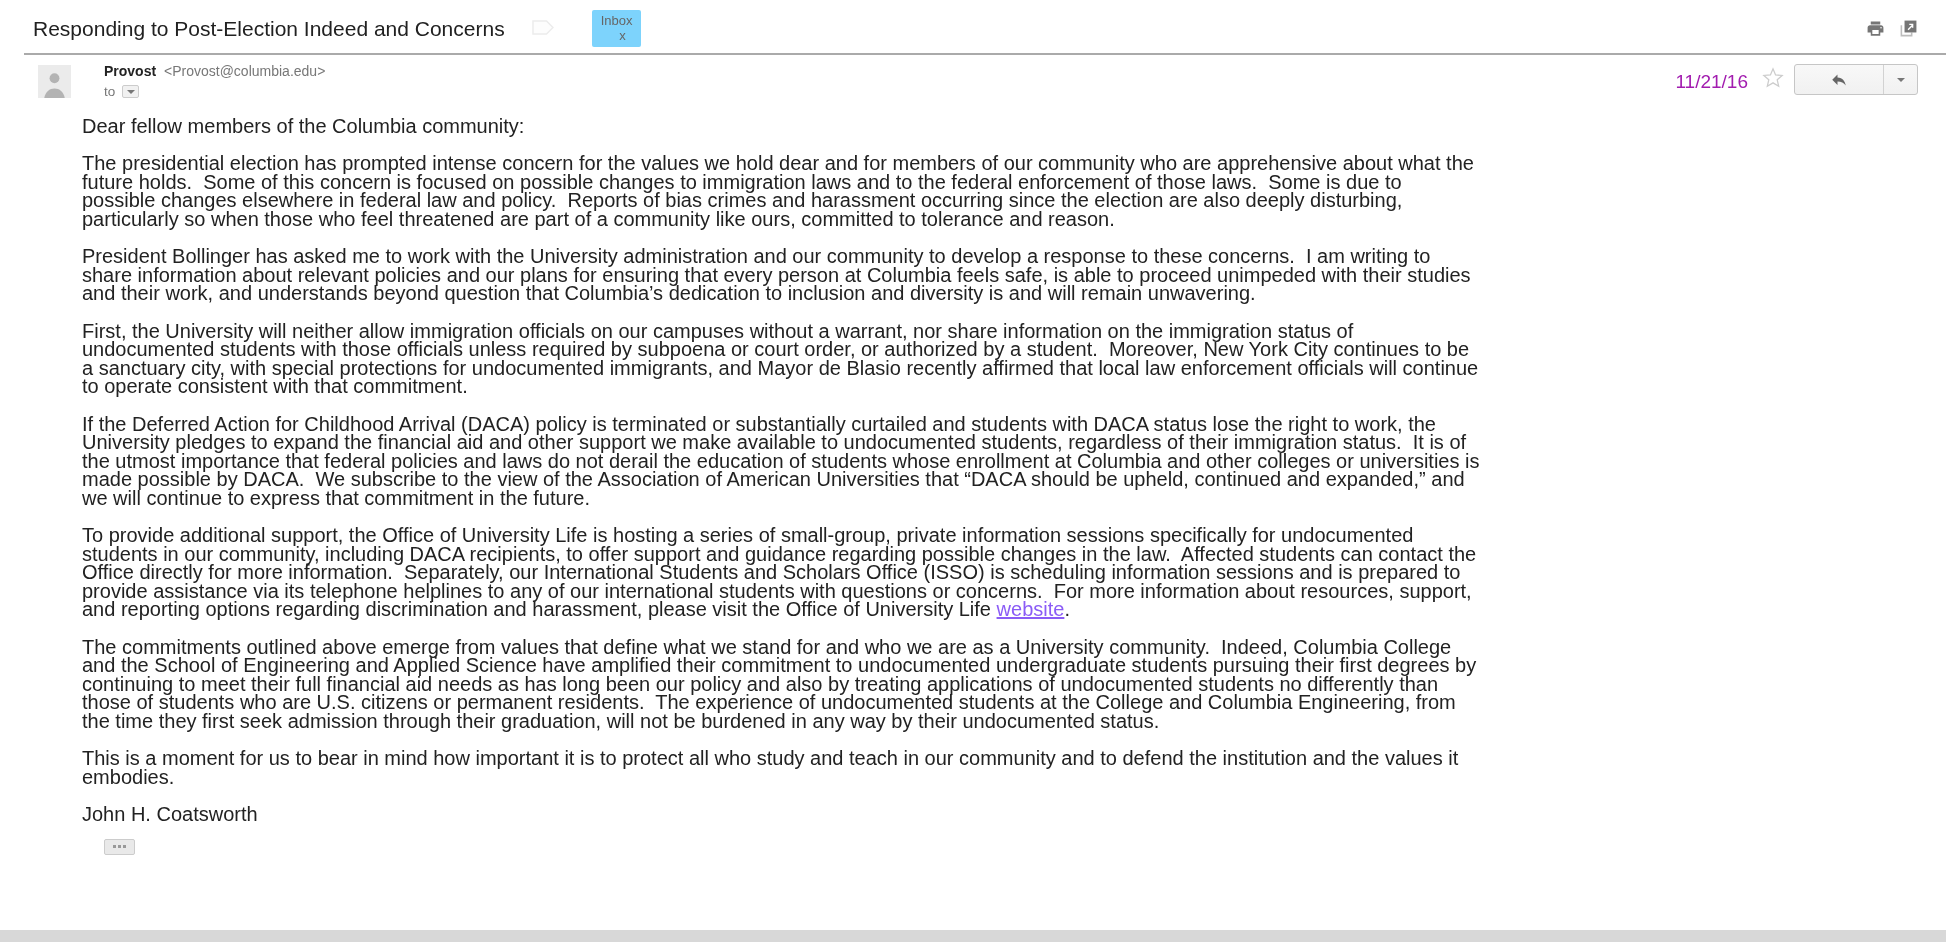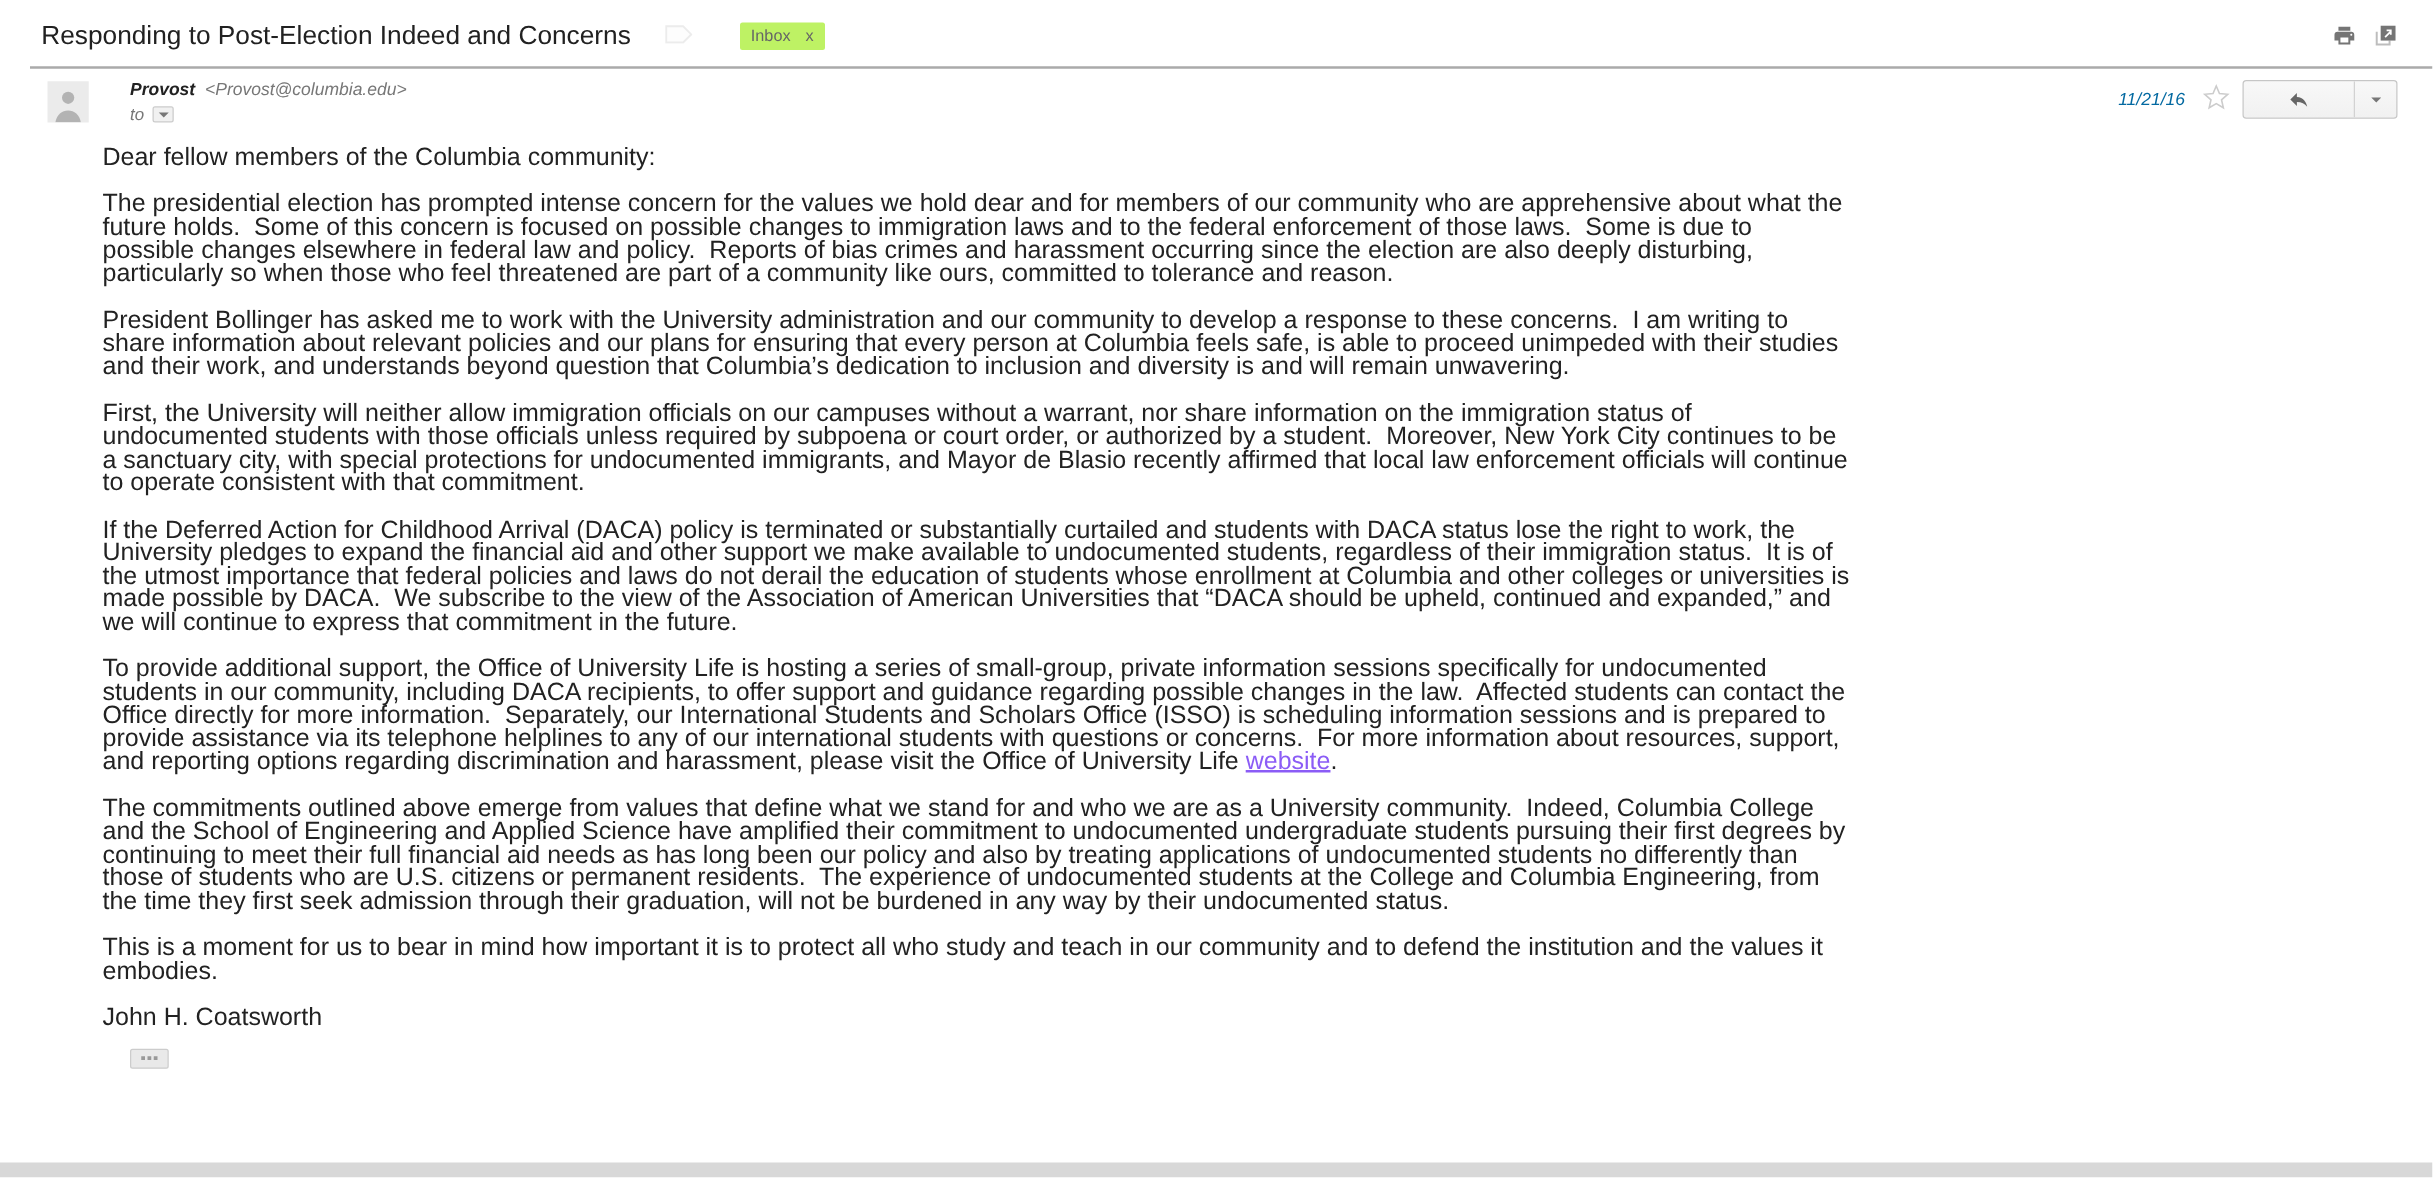--- a/index.html
+++ b/index.html
@@ -15,50 +15,50 @@
   .subject-bar {
     display:flex; align-items:center;
     padding:13px 28px 9px 33px; height:53px;
   }
   .subject-title {
     font-size:21px; font-weight:400; color:#212121; margin:0;
     white-space:nowrap;
   }
   .label-tag { margin-left:27px; margin-top:2px; }
   .chip {
-    margin-left:38px; background:#bef264; color:#666666;
+    margin-left:38px; background:#7dd3fc; color:#666666;
     font-size:13px; border-radius:2px; padding:3px 9px 4px 9px;
-    display:inline-flex; align-items:center; cursor:pointer;
+    display:inline-flex; align-items:center; cursor:pointer;flex-direction:column;
   }
   .chip .chip-x { margin-left:12px; color:#666666; cursor:pointer; }
   .subject-actions { margin-left:auto; display:flex; align-items:center; gap:13px; }
   .icon-btn { width:20px; height:20px; cursor:pointer; display:inline-flex; align-items:center; justify-content:center; }
 
   .top-divider { height:2px; background:#aaaaaa; margin-left:24px; }
 
   
-  .msg-header { display:flex; align-items:flex-start; padding:7px 28px 0 38px;font-style:italic; }
+  .msg-header { display:flex; align-items:flex-start; padding:7px 28px 0 38px; }
   .avatar {
     width:33px; height:33px; background:#ebebeb; margin-top:3px;
     display:flex; align-items:flex-end; justify-content:center; overflow:hidden;
   }
   .sender-block { margin-left:33px; }
   .sender-line { font-size:14px; line-height:19px; }
   .sender-name { font-weight:bold; color:#222222; }
   .sender-email { color:#777777; margin-left:4px; }
   .to-line { margin-top:3px; display:flex; align-items:center; font-size:13.5px; color:#777777;text-align:right; }
   .to-dd {
     margin-left:7px; width:17px; height:13px; background:#f1f1f1;
     border:1px solid #cccccc; border-radius:2px;
     display:inline-flex; align-items:center; justify-content:center; cursor:pointer;
   }
   .tri-down { width:0; height:0; border-left:4px solid transparent; border-right:4px solid transparent; border-top:4px solid #777777; }
 
   .hdr-right { margin-left:auto; display:flex; align-items:flex-start; }
-  .msg-date { font-size:14px; color:#0369a1; margin-top:9px; white-space:nowrap; }
+  .msg-date { font-size:19px; color:#a21caf; margin-top:9px; white-space:nowrap; }
   .star { margin:5px 10px 0 14px; cursor:pointer; }
   .btn-group {
     display:flex; border:1px solid #c6c6c6; border-radius:3px; overflow:hidden;
     background:linear-gradient(#f8f8f8,#f1f1f1); height:31px; margin-top:2px;
   }
   .btn-seg { display:flex; align-items:center; justify-content:center; cursor:pointer; }
   .btn-reply { width:88px; }
   .btn-reply-dd { width:34px; border-left:1px solid #d2d2d2; }
 
   

